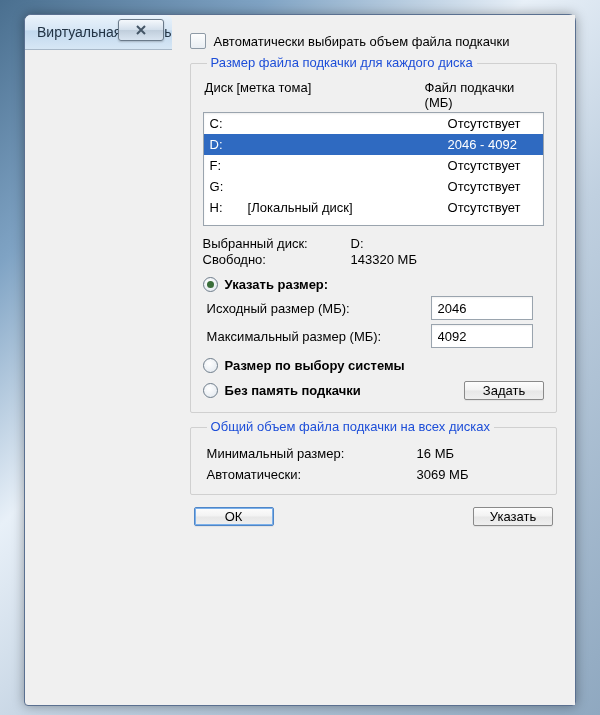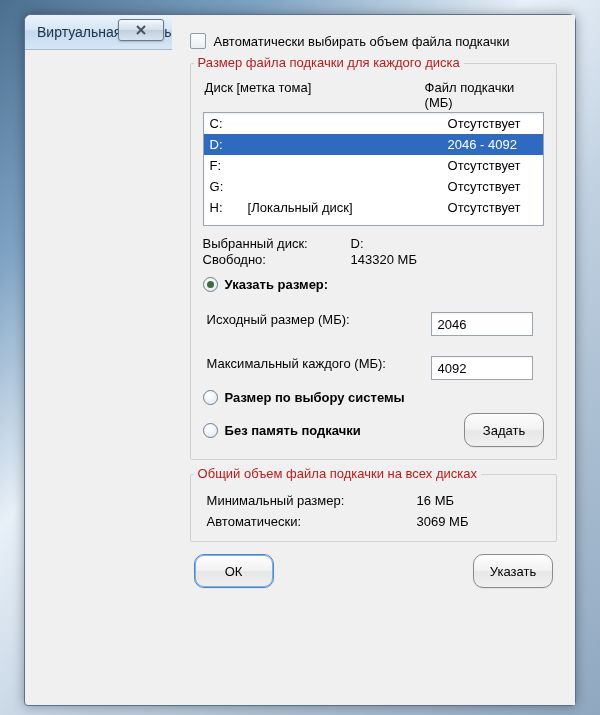--- a/index.html
+++ b/index.html
@@ -80,24 +80,24 @@
     border: 1px solid #d0d0d0;
     border-radius: 2px;
     margin-top: 6px;
     padding: 12px 12px 12px 12px;
     position: relative;
     background: #f0f0f0;
   }
   .groupbox > .legend {
     position: absolute;
     top: -9px;
-    left: 3px;
+    left: 16px;
     background: #f0f0f0;
     padding: 0 4px;
-    color: #b91c1c;
+    color: #1d4ed8;
     text-align: center;
   }
   .drives-header {
     display: flex;
     margin: 4px 2px 2px 2px;
   }
   .drives-header .col1 { flex: 0 0 220px; }
   .drives-header .col2 { flex: 1; }
   .drives-list {
     border: 1px solid #9aa4ae;
@@ -143,45 +143,45 @@
   .radio.checked::after {
     content: "";
     position: absolute;
     left: 3px; top: 3px;
     width: 7px; height: 7px;
     background: #3a6e3a;
     border-radius: 50%;
   }
   .size-row {
     display: flex;
-    align-items: flex-start;
-    margin-top: 20px;
+    align-items: center;
+    margin-top: 4px;
     margin-left: 4px;
   }
   .size-row .lbl { flex: 0 0 224px; }
   .txt-input {
     width: 88px;
     height: 22px;
     border: 1px solid #9aa4ae;
     background: #ffffff;
     padding: 0 6px;
     font: inherit;
     box-shadow: inset 0 1px 2px rgba(0,0,0,0.06);
   }
   .set-row {
     display: flex;
     align-items: center;
     margin-top: 8px;
   }
   .set-row .spacer { flex: 1; }
   .btn {
     min-width: 80px;
-    height: 34px;
+    height: 19px;
     border: 1px solid #8a8a8a;
-    border-radius: 10px;
+    border-radius: 2px;
     background: linear-gradient(to bottom, #fdfdfd 0%, #f2f2f2 48%, #e7e7e7 52%, #efefef 100%);
     font: inherit;
     padding: 0 14px;
     box-shadow: 0 1px 1px rgba(0,0,0,0.06);
   }
   .btn.default {
     border-color: #4f86c8;
     box-shadow: 0 0 0 1px #7bb0ea inset, 0 1px 1px rgba(0,0,0,0.06);
   }
   .totals .line {
@@ -266,21 +266,21 @@
       <label class="radio-row">
         <span class="radio checked"></span>
         <span>Указать размер:</span>
       </label>
 
       <div class="size-row">
         <span class="lbl">Исходный размер (МБ):</span>
         <input class="txt-input" value="2046" style="">
       </div>
       <div class="size-row">
-        <span class="lbl">Максимальный каждого (МБ):</span>
+        <span class="lbl">Максимальный размер (МБ):</span>
         <input class="txt-input" value="4092" style="">
       </div>
 
       <label class="radio-row">
         <span class="radio"></span>
         <span>Размер по выбору системы</span>
       </label>
 
       <div class="set-row">
         <label class="radio-row" style="margin-top:0">

